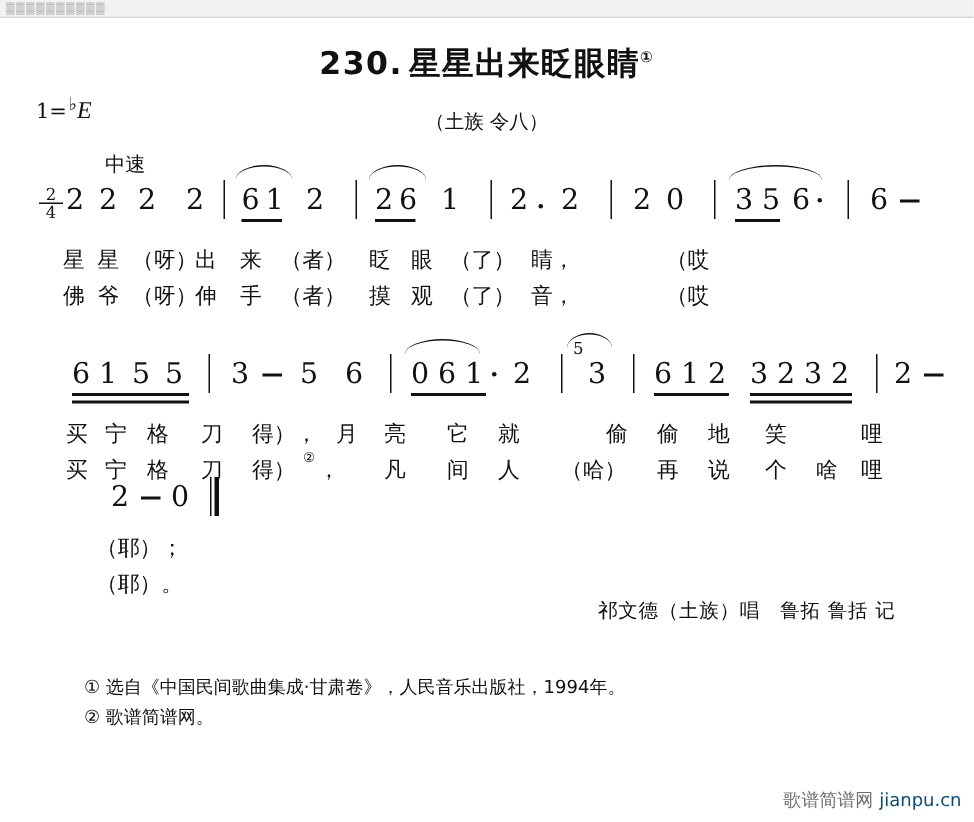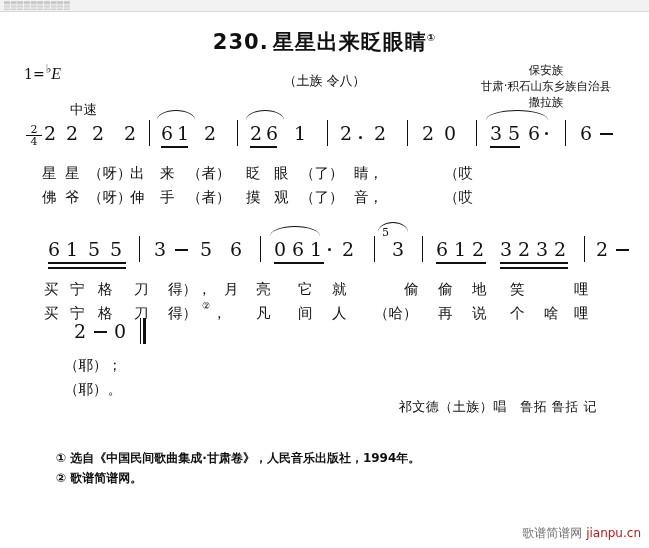--- a/index.html
+++ b/index.html
@@ -218,35 +218,34 @@
     font-family: "DejaVu Sans", "Liberation Sans", sans-serif;
     letter-spacing: 0.5px;
   }
   .footnotes {
     position: absolute;
     left: 56px;
     top: 448px;
     font-size: 12px;
     line-height: 20px;
     font-family: "DejaVu Sans", "Liberation Sans", sans-serif;
-    font-weight: bold;
   }
   .footnotes div {
     white-space: nowrap;
   }
   .watermark {
     position: absolute;
     right: 8px;
     bottom: 6px;
     font-size: 12px;
     font-family: "DejaVu Sans", "Liberation Sans", sans-serif;
     color: #8a8a8a;
   }
   .watermark .cn { color: #6f6f6f; }
-  .watermark .url { color: #b91c1c; margin-left: 4px; }
+  .watermark .url { color: #0c4a6e; margin-left: 4px; }
   .grace {
     position: absolute;
     font-size: 11px;
     font-family: "DejaVu Serif", serif;
   }
 </style>
 </head>
 <body>
 
 <div class="page">
@@ -256,25 +255,20 @@
   <div class="title">
     <span class="num">230.</span><span>星星出来眨眼睛</span><span class="sup">①</span>
   </div>
 
   <div class="keysig">
     <span>1=</span><span class="flat">♭</span><span class="keyletter">E</span>
   </div>
 
   <div class="subtitle">（土族 令八）</div>
 
-  <div class="attrib">
-    <div>保安族</div>
-    <div>甘肃·积石山东乡族自治县</div>
-    <div>撒拉族</div>
-  </div>
 
   <div class="tempo">中速</div>
 
   <div class="system sys1">
 
     <div class="meter">
       <span>2</span>
       <span class="den">4</span>
     </div>
 

